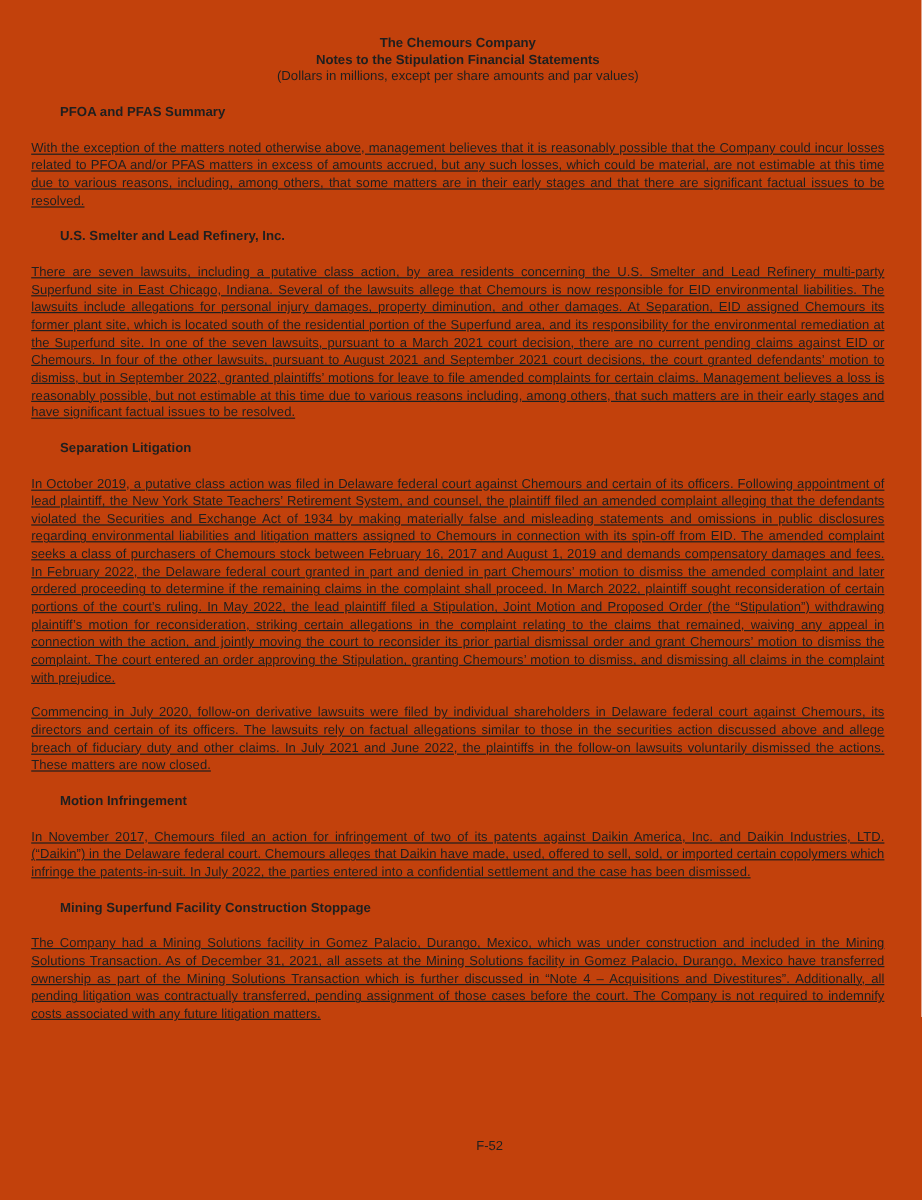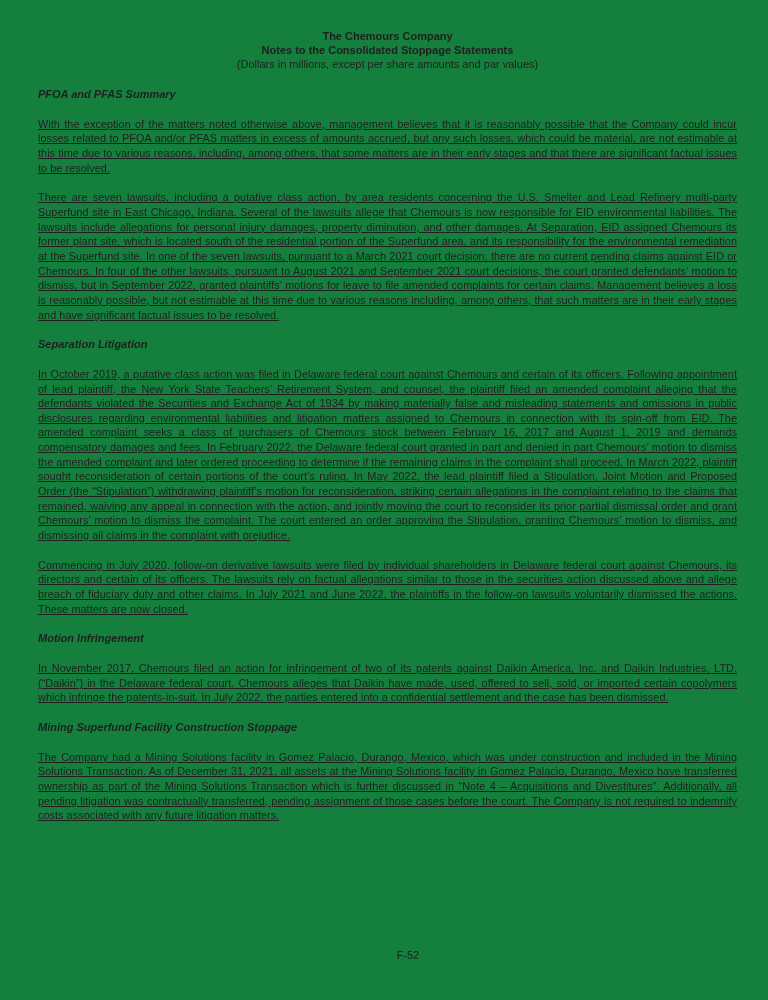--- a/index.html
+++ b/index.html
@@ -11,41 +11,41 @@
     height: 1000px;
     position: relative;
     font-family: "Liberation Sans", "DejaVu Sans", sans-serif;
     color: #1f1f1f;
   }
   .page {
     position: absolute;
     top: 0; left: 0;
     width: 768px;
     height: 1000px;
-    background: #15803d;
-    padding: 29px 31px 0 38px;
+    background: #c2410c;
+    padding: 29px 31px 0 26px;
   }
   .doc-header {
     text-align: center;
     font-size: 11px;
     line-height: 14px;
   }
   .doc-header .h-bold {
     font-weight: bold;
   }
   .doc-header .h-italic {
     font-weight: normal;
   }
   .content section h2 {
     font-size: 11px;
     font-weight: bold;
-    font-style: italic;
     line-height: 14.65px;
     margin-top: 15px;
     text-align: left;
+    margin-left: 24px;
   }
   .content .first-section h2 {
     margin-top: 16px;
   }
   .content section p {
     font-size: 10.85px;
     line-height: 14.65px;
     margin-top: 15px;
     text-align: justify;
     letter-spacing: 0.05px;
@@ -62,32 +62,33 @@
     margin-left: 44px;
   }
 </style>
 </head>
 <body>
 
 <div class="page">
 
   <header class="doc-header">
     <div class="h-bold">The Chemours Company</div>
-    <div class="h-bold">Notes to the Consolidated Stoppage Statements</div>
+    <div class="h-bold">Notes to the Stipulation Financial Statements</div>
     <div class="h-italic">(Dollars in millions, except per share amounts and par values)</div>
   </header>
 
   <main class="content">
 
     <section class="first-section">
       <h2>PFOA and PFAS Summary</h2>
       <p>With the exception of the matters noted otherwise above, management believes that it is reasonably possible that the Company could incur losses related to PFOA and/or PFAS matters in excess of amounts accrued, but any such losses, which could be material, are not estimable at this time due to various reasons, including, among others, that some matters are in their early stages and that there are significant factual issues to be resolved.</p>
     </section>
 
     <section>
+      <h2>U.S. Smelter and Lead Refinery, Inc.</h2>
       <p>There are seven lawsuits, including a putative class action, by area residents concerning the U.S. Smelter and Lead Refinery multi-party Superfund site in East Chicago, Indiana. Several of the lawsuits allege that Chemours is now responsible for EID environmental liabilities. The lawsuits include allegations for personal injury damages, property diminution, and other damages. At Separation, EID assigned Chemours its former plant site, which is located south of the residential portion of the Superfund area, and its responsibility for the environmental remediation at the Superfund site. In one of the seven lawsuits, pursuant to a March 2021 court decision, there are no current pending claims against EID or Chemours. In four of the other lawsuits, pursuant to August 2021 and September 2021 court decisions, the court granted defendants’ motion to dismiss, but in September 2022, granted plaintiffs’ motions for leave to file amended complaints for certain claims. Management believes a loss is reasonably possible, but not estimable at this time due to various reasons including, among others, that such matters are in their early stages and have significant factual issues to be resolved.</p>
     </section>
 
     <section>
       <h2>Separation Litigation</h2>
       <p>In October 2019, a putative class action was filed in Delaware federal court against Chemours and certain of its officers. Following appointment of lead plaintiff, the New York State Teachers’ Retirement System, and counsel, the plaintiff filed an amended complaint alleging that the defendants violated the Securities and Exchange Act of 1934 by making materially false and misleading statements and omissions in public disclosures regarding environmental liabilities and litigation matters assigned to Chemours in connection with its spin-off from EID. The amended complaint seeks a class of purchasers of Chemours stock between February 16, 2017 and August 1, 2019 and demands compensatory damages and fees. In February 2022, the Delaware federal court granted in part and denied in part Chemours’ motion to dismiss the amended complaint and later ordered proceeding to determine if the remaining claims in the complaint shall proceed. In March 2022, plaintiff sought reconsideration of certain portions of the court’s ruling. In May 2022, the lead plaintiff filed a Stipulation, Joint Motion and Proposed Order (the “Stipulation”) withdrawing plaintiff’s motion for reconsideration, striking certain allegations in the complaint relating to the claims that remained, waiving any appeal in connection with the action, and jointly moving the court to reconsider its prior partial dismissal order and grant Chemours’ motion to dismiss the complaint. The court entered an order approving the Stipulation, granting Chemours’ motion to dismiss, and dismissing all claims in the complaint with prejudice.</p>
       <p>Commencing in July 2020, follow-on derivative lawsuits were filed by individual shareholders in Delaware federal court against Chemours, its directors and certain of its officers. The lawsuits rely on factual allegations similar to those in the securities action discussed above and allege breach of fiduciary duty and other claims. In July 2021 and June 2022, the plaintiffs in the follow-on lawsuits voluntarily dismissed the actions. These matters are now closed.</p>
     </section>
 
     <section>

